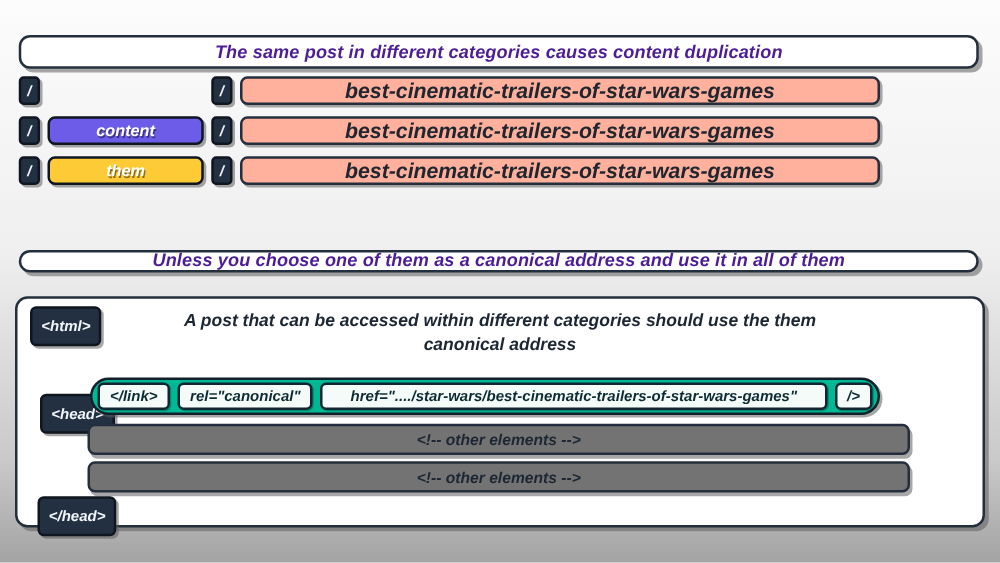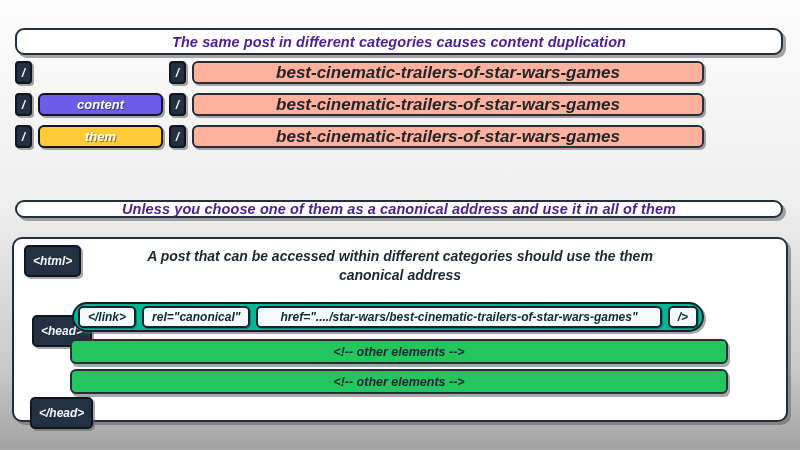--- a/index.html
+++ b/index.html
@@ -69,21 +69,21 @@
   .link-chip {
     background: #f4fbf8; border: 2px solid #112633; border-radius: 5px;
     height: 22px; display: flex; align-items: center; justify-content: center;
     padding: 0 8px; white-space: nowrap;
     font-weight: bold; font-style: italic; font-size: 12px; color: #0d2b33;
     box-shadow: 1px 1px 0 rgba(0,0,0,.25);
   }
   .link-chip.grow { flex: 1; }
   .other-row {
     position: absolute; left: 56px; width: 658px; height: 25px;
-    background: #22c55e; border: 2px solid #242f3d; border-radius: 6px;
+    background: #737373; border: 2px solid #242f3d; border-radius: 6px;
     box-shadow: 2px 3px 0 rgba(95,95,95,.55);
     display: flex; align-items: center; justify-content: center;
     font-weight: bold; font-style: italic; font-size: 12.5px; color: #1c2733;
   }
 </style>
 </head>
 <body>
 
 <div class="stage">
 

